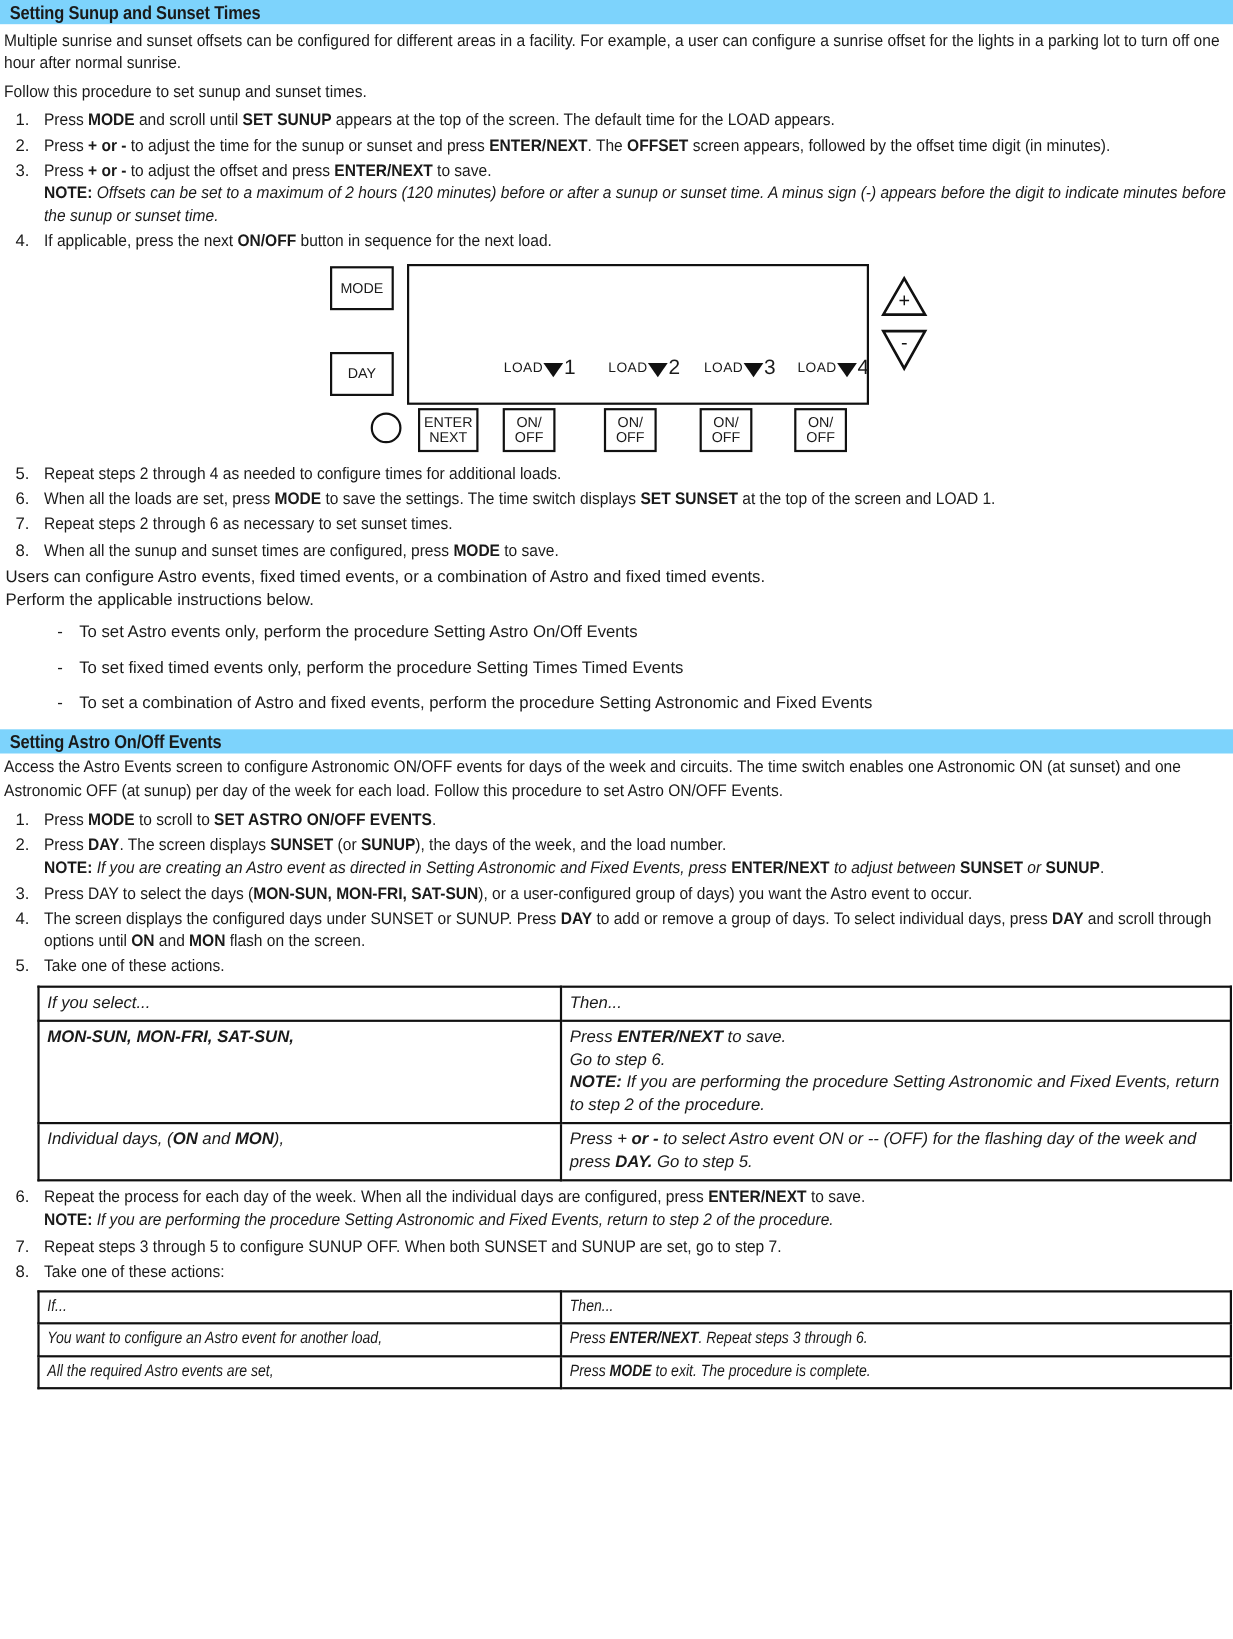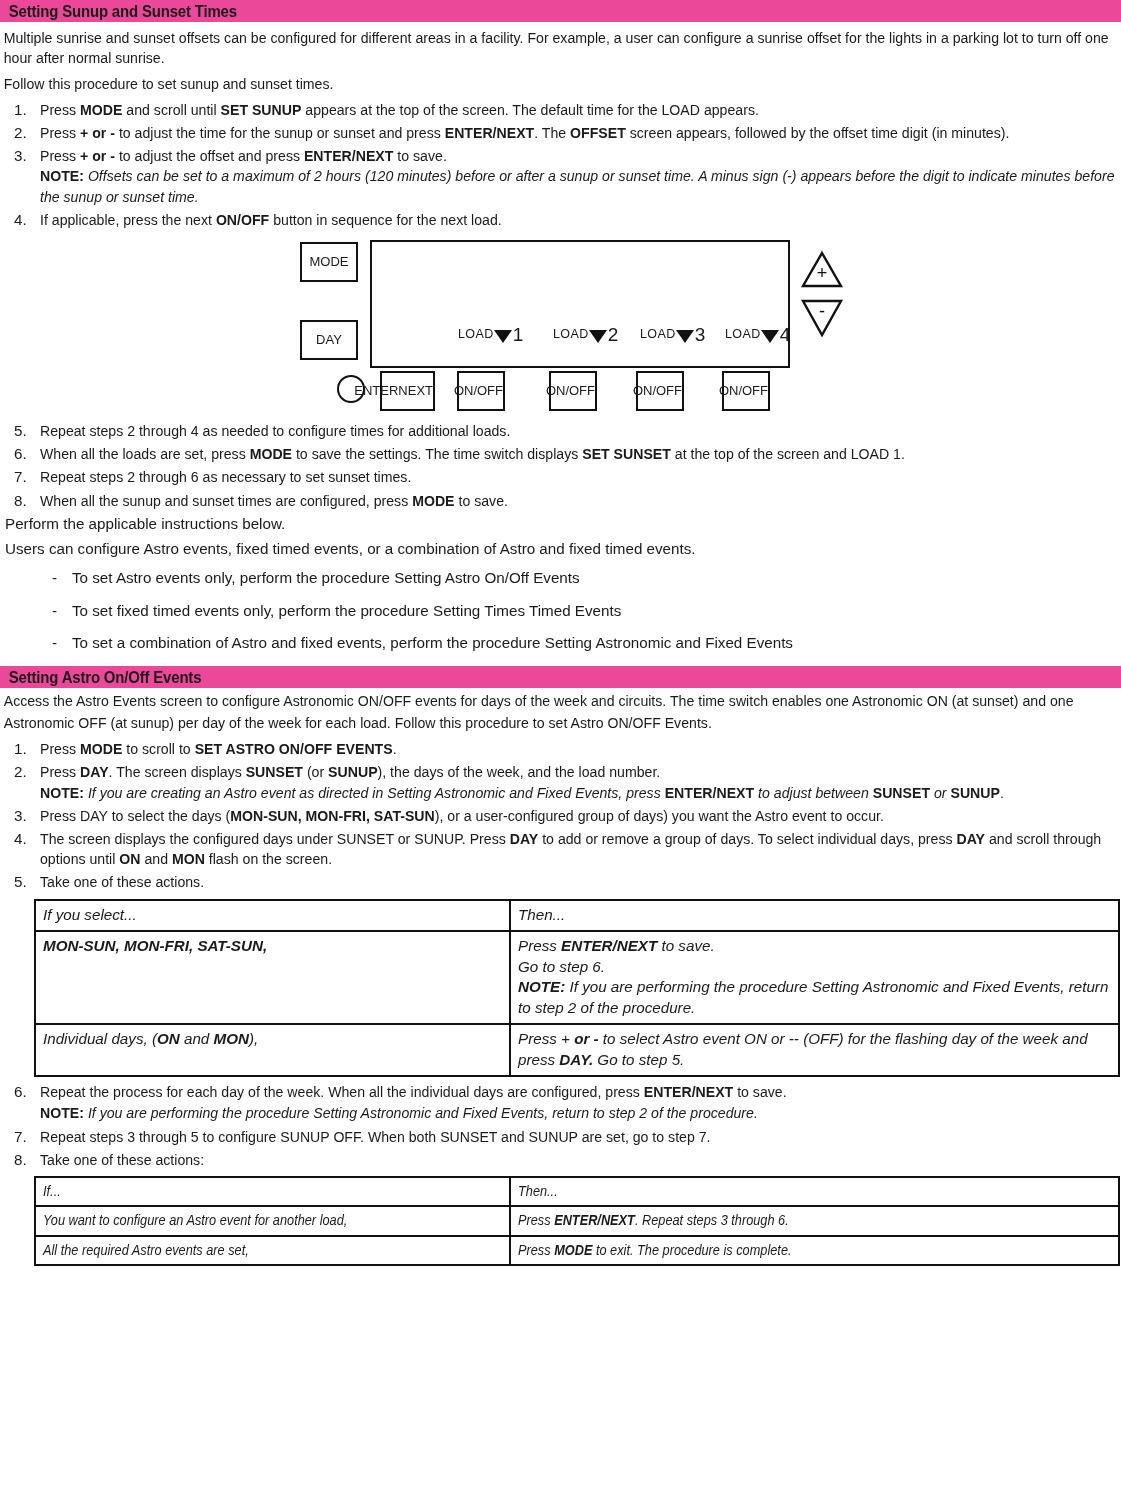--- a/index.html
+++ b/index.html
@@ -12,21 +12,21 @@
     height: 1490px;
     font-family: "Liberation Sans", sans-serif;
     color: #1a1a1a;
     overflow: hidden;
     position: relative;
   }
   .page { width: 1121px; position: relative; }
 
   
   .section-bar {
-    background: #ec4899;
+    background: #7dd3fc;
     height: 22px;
     display: flex;
     align-items: center;
     margin: 0;
   }
   .section-bar .bar-title {
     font-weight: bold;
     font-size: 17px;
     letter-spacing: -0.2px;
     transform: scaleX(0.88);
@@ -121,21 +121,21 @@
     border: 2px solid #111;
     background: #fff;
     display: flex;
     align-items: center;
     justify-content: center;
     font-size: 13px;
     line-height: 1.05;
     text-align: center;
     box-sizing: border-box;
   }
-  .key.two-line { flex-direction: row; justify-content: flex-end; }
+  .key.two-line { flex-direction: column; }
   .screen {
     position: absolute;
     left: 70px;
     top: 2px;
     width: 420px;
     height: 128px;
     border: 2.5px solid #111;
     background: #fff;
     box-sizing: border-box;
   }
@@ -334,22 +334,22 @@
       <span class="num">7.</span>
       <span class="txt">Repeat steps 2 through 6 as necessary to set sunset times.</span>
     </li>
     <li>
       <span class="num">8.</span>
       <span class="txt">When all the sunup and sunset times are configured, press <b>MODE</b> to save.</span>
     </li>
   </ol>
 
 
+  <div class="plain-para">Users can configure Astro events, fixed timed events, or a combination of Astro and fixed timed events.</div>
   <div class="plain-para" style="margin-top:0;">Perform the applicable instructions below.</div>
-  <div class="plain-para">Users can configure Astro events, fixed timed events, or a combination of Astro and fixed timed events.</div>
 
   <ul class="dashes">
     <li>
       <span class="dash">-</span>
       <span>To set Astro events only, perform the procedure Setting Astro On/Off Events</span>
     </li>
     <li>
       <span class="dash">-</span>
       <span>To set fixed timed events only, perform the procedure Setting Times Timed Events</span>
     </li>

